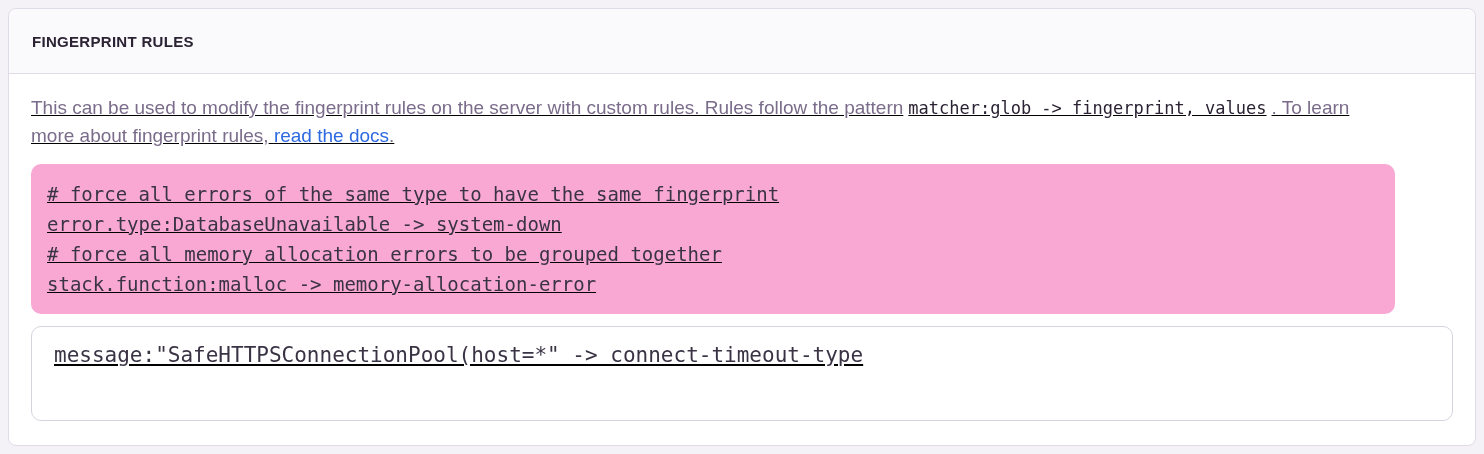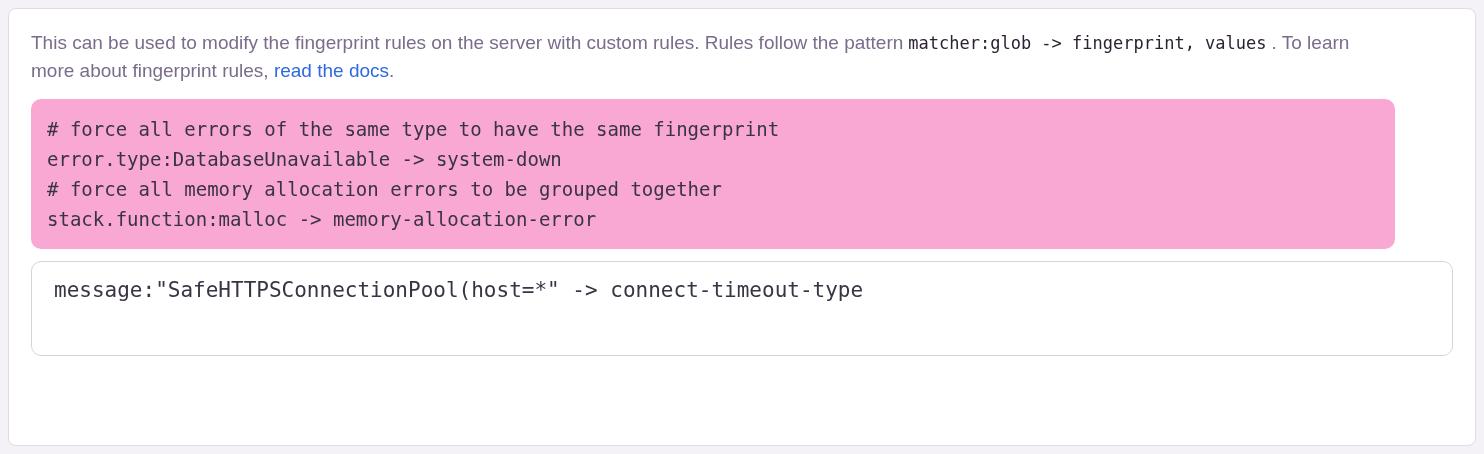--- a/index.html
+++ b/index.html
@@ -27,20 +27,21 @@
   }
   .panel-title {
     font-size: 15px;
     font-weight: 700;
     letter-spacing: 0.3px;
     color: #2b2233;
     text-transform: uppercase;
   }
   .panel-body {
     padding: 20px 22px;
+    text-decoration: underline;
   }
   .description {
     max-width: 1366px;
     font-size: 19px;
     line-height: 28px;
     color: #7a6c8a;
   }
   .inline-code {
     font-family: "DejaVu Sans Mono", monospace;
     font-size: 17px;
@@ -83,20 +84,23 @@
     outline: none;
     white-space: pre;
     overflow: hidden;
   }
 </style>
 </head>
 <body>
 
 <div class="panel">
 
+  <div class="panel-header">
+    <h2 class="panel-title">FINGERPRINT RULES</h2>
+  </div>
 
   <div class="panel-body">
 
     <p class="description"><span>This can be used to modify the fingerprint rules on the server with custom rules. Rules follow the pattern</span><code class="inline-code">matcher:glob -&gt; fingerprint, values</code><span>. To learn more about fingerprint rules,</span> <a class="docs-link">read the docs</a><span>.</span></p>
 
     <pre class="code-example"># force all errors of the same type to have the same fingerprint
 error.type:DatabaseUnavailable -&gt; system-down
 # force all memory allocation errors to be grouped together
 stack.function:malloc -&gt; memory-allocation-error</pre>
 

